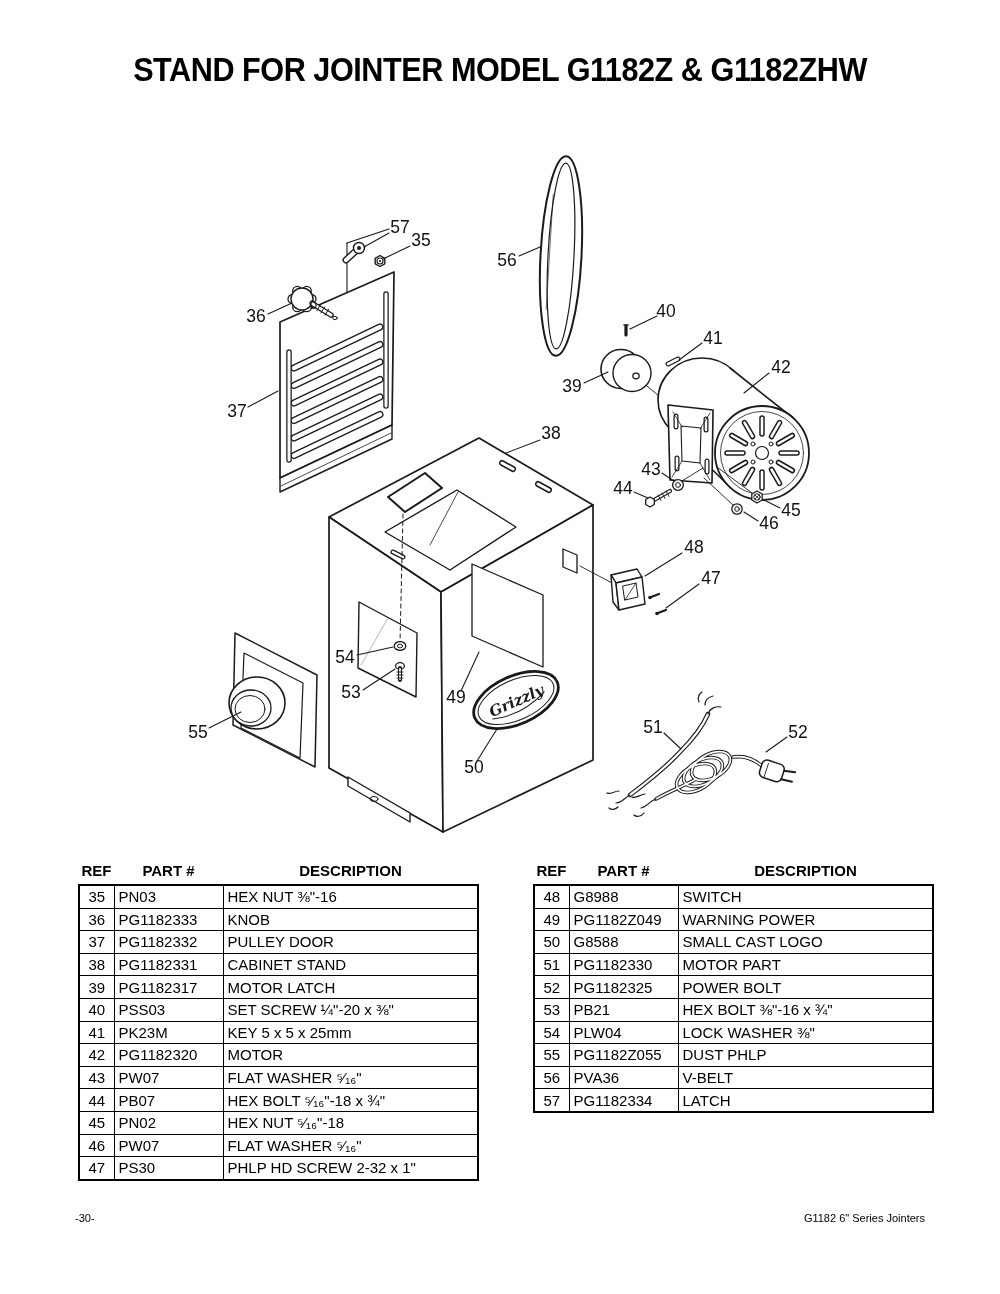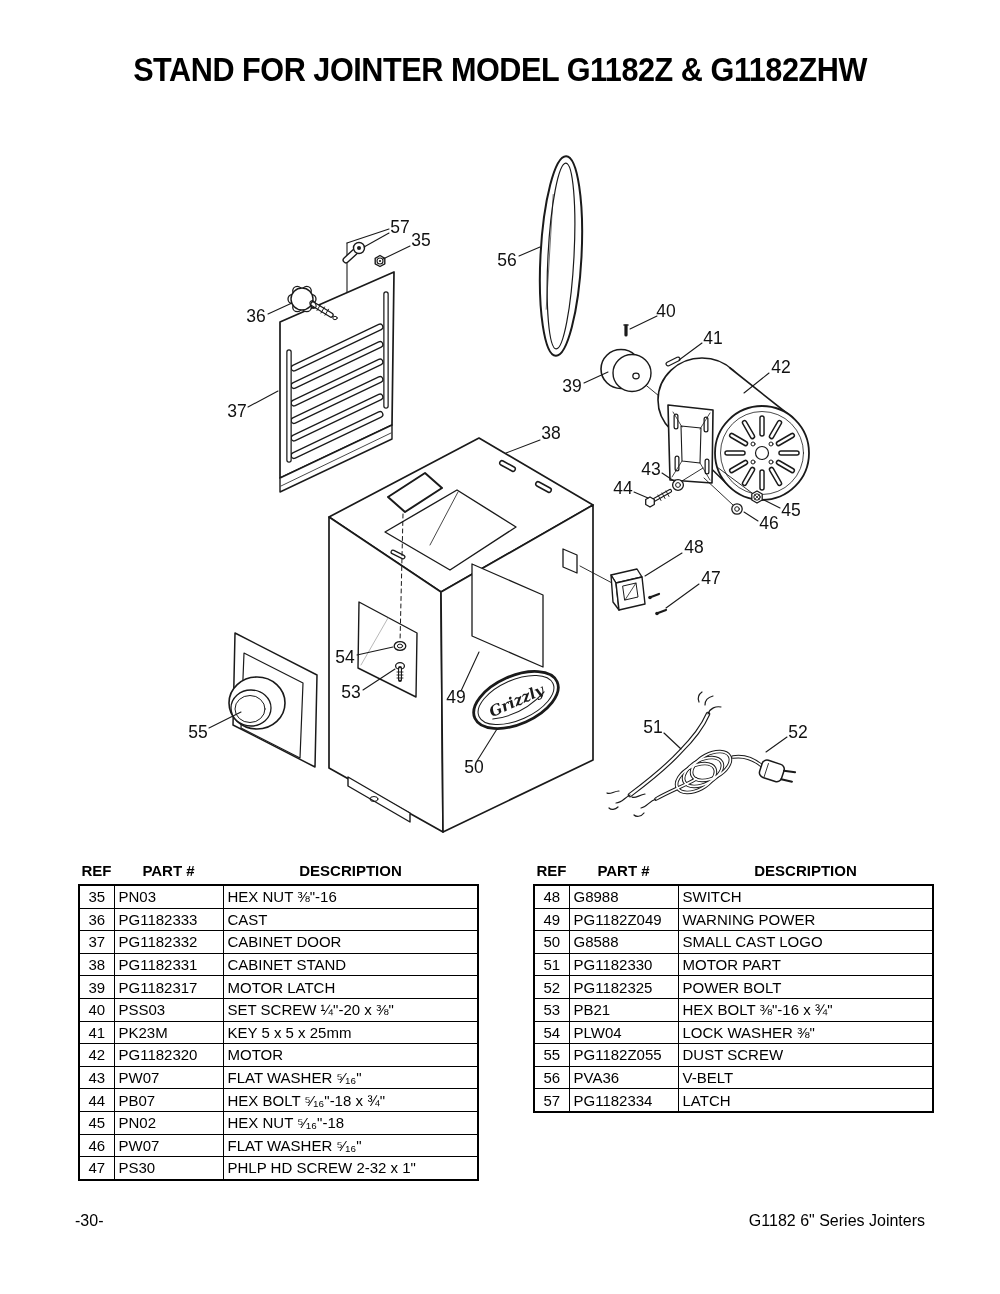--- a/index.html
+++ b/index.html
@@ -14,21 +14,21 @@
   .parts-table{position:absolute;border-collapse:collapse;font-size:15px;
                table-layout:fixed;}
   .parts-table.left{left:78px;top:862px;}
   .parts-table.right{left:533px;top:862px;}
   .parts-table thead th{border:none;font-weight:bold;text-align:center;
                padding:0 0 5px 0;font-size:15px;}
   .parts-table tbody{border:2px solid #000;}
   .parts-table td{border:1.6px solid #000;height:21.6px;padding:0 4px;
                vertical-align:middle;white-space:nowrap;overflow:hidden;}
   .parts-table td.ref{text-align:center;padding:0;}
-  .footer{position:absolute;top:1212px;left:75px;right:75px;font-size:16px;}
+  .footer{position:absolute;top:1212px;left:75px;right:75px;font-size:11px;}
   .footer .pageno{float:left;}
   .footer .docname{float:right;}
 </style>
 </head>
 <body>
 
 <div class="page">
 
   <div class="title">STAND FOR JOINTER MODEL G1182Z &amp; G1182ZHW</div>
 
@@ -392,26 +392,26 @@
     </thead>
     <tbody>
         <tr>
           <td class="ref">35</td>
           <td class="part">PN03</td>
           <td class="desc">HEX NUT ⅜"-16</td>
         </tr>
         <tr>
           <td class="ref">36</td>
           <td class="part">PG1182333</td>
-          <td class="desc">CAST</td>
+          <td class="desc">KNOB</td>
         </tr>
         <tr>
           <td class="ref">37</td>
           <td class="part">PG1182332</td>
-          <td class="desc">CABINET DOOR</td>
+          <td class="desc">PULLEY DOOR</td>
         </tr>
         <tr>
           <td class="ref">38</td>
           <td class="part">PG1182331</td>
           <td class="desc">CABINET STAND</td>
         </tr>
         <tr>
           <td class="ref">39</td>
           <td class="part">PG1182317</td>
           <td class="desc">MOTOR LATCH</td>
@@ -504,21 +504,21 @@
           <td class="desc">HEX BOLT ⅜"-16 x ¾"</td>
         </tr>
         <tr>
           <td class="ref">54</td>
           <td class="part">PLW04</td>
           <td class="desc">LOCK WASHER ⅜"</td>
         </tr>
         <tr>
           <td class="ref">55</td>
           <td class="part">PG1182Z055</td>
-          <td class="desc">DUST SCREW</td>
+          <td class="desc">DUST PHLP</td>
         </tr>
         <tr>
           <td class="ref">56</td>
           <td class="part">PVA36</td>
           <td class="desc">V-BELT</td>
         </tr>
         <tr>
           <td class="ref">57</td>
           <td class="part">PG1182334</td>
           <td class="desc">LATCH</td>

